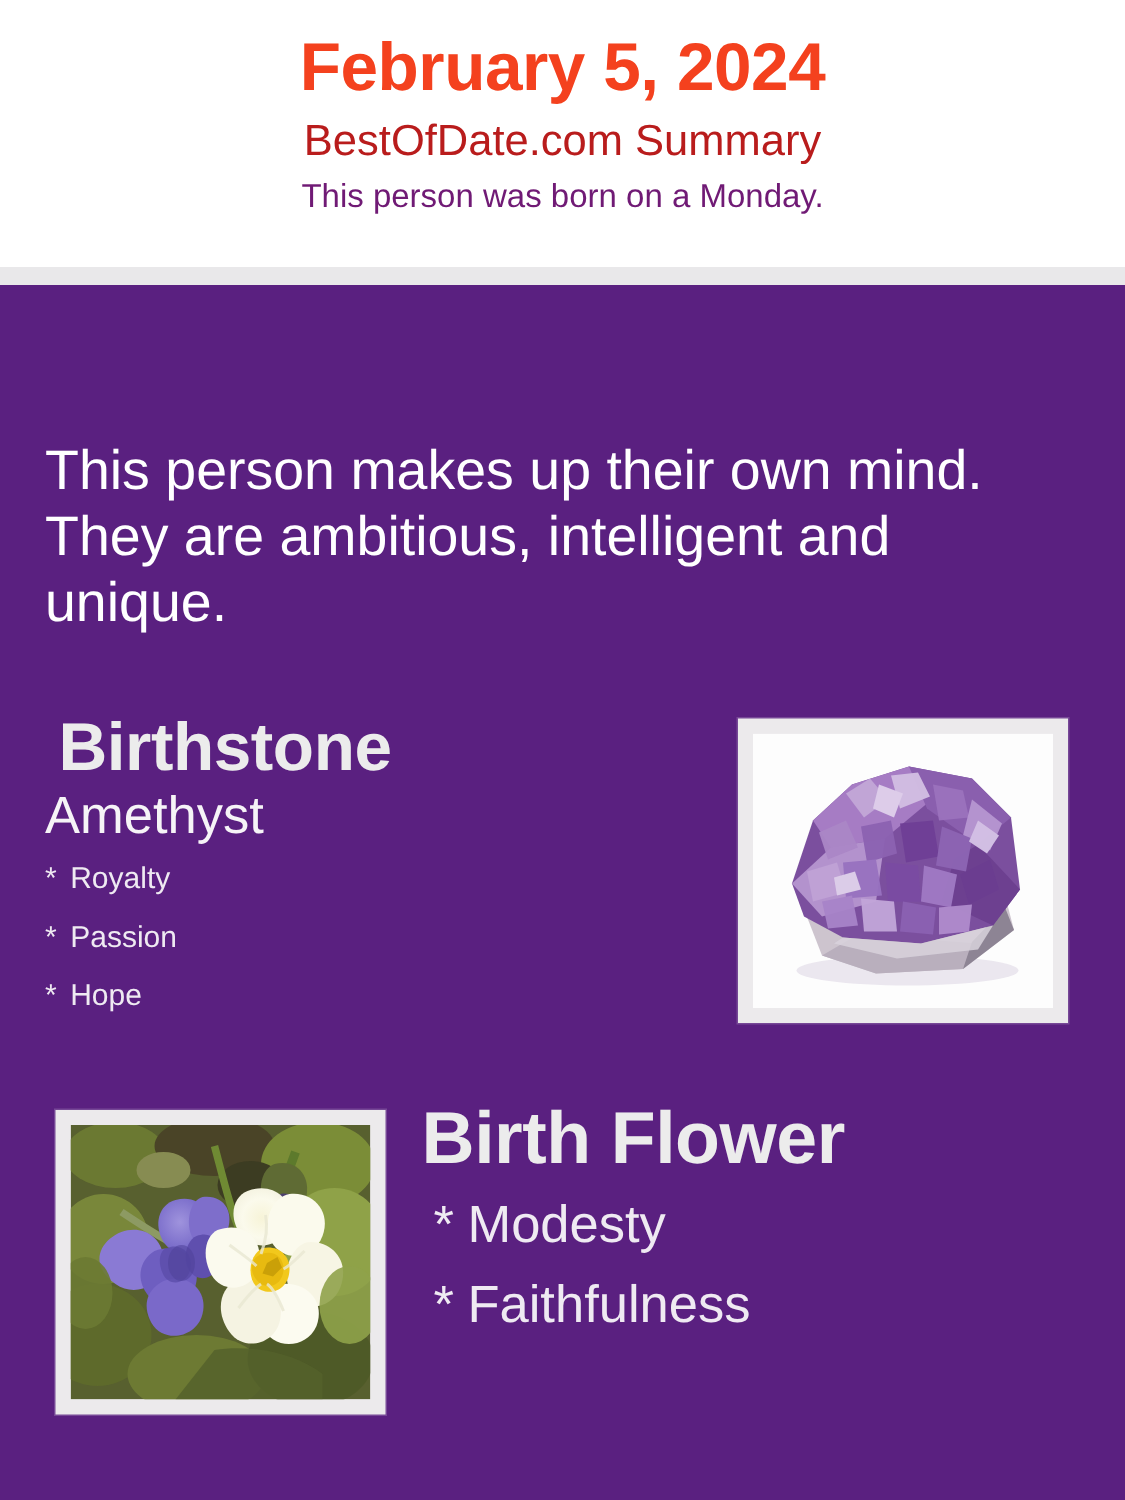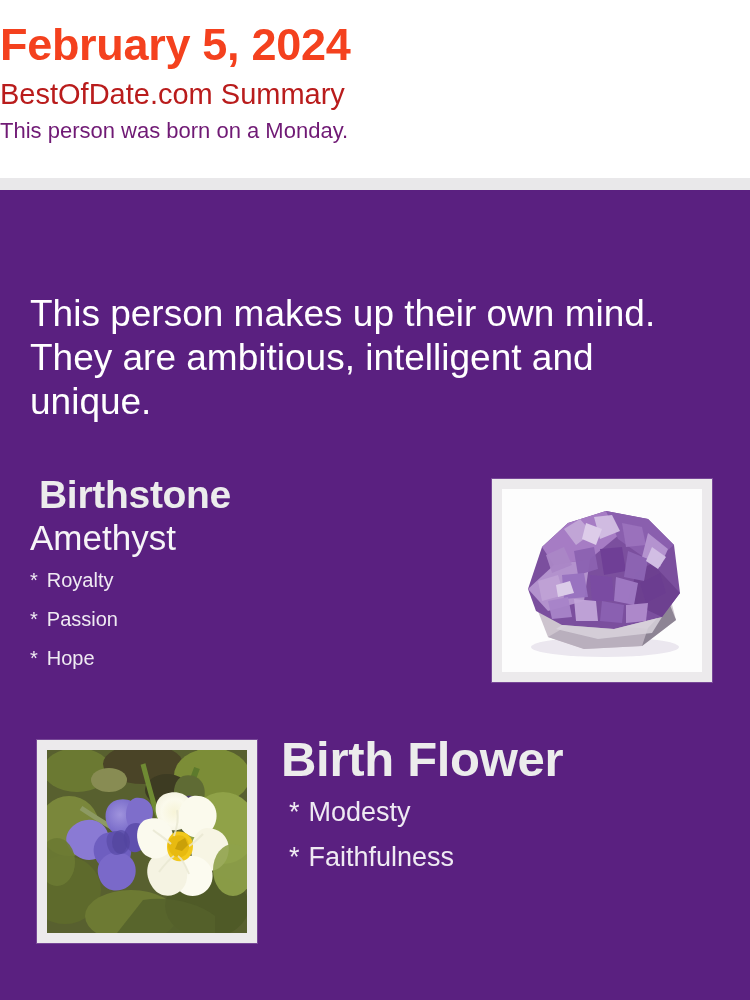--- a/index.html
+++ b/index.html
@@ -23,21 +23,21 @@
   }
 
   
   .header {
     position: absolute;
     left: 0;
     top: 0;
     width: 750px;
     height: 178px;
     background: #ffffff;
-    text-align: left;
+    text-align: center;
     box-sizing: border-box;
     padding-top: 22px;
   }
   .header-date {
     font-size: 45px;
     font-weight: bold;
     color: #f4411e;
     line-height: 1.04;
     letter-spacing: -0.3px;
     white-space: nowrap;
@@ -100,21 +100,21 @@
   }
 
   
   .birthstone-block {
     position: absolute;
     left: 30px;
     top: 285px;
     width: 440px;
   }
   .section-title {
-    font-size: 39px;
+    font-size: 45px;
     font-weight: bold;
     color: #ececec;
     line-height: 1.02;
     letter-spacing: -0.3px;
   }
   .birthstone-block .section-title { padding-left: 9px; }
   .section-sub {
     font-size: 35px;
     font-weight: normal;
     color: #f6f4f7;
@@ -149,21 +149,21 @@
   }
   .flower-block .section-sub {
     font-size: 40px;
     margin-top: 1px;
   }
   .flower-block .trait-list {
     margin-top: 14px;
     padding-left: 8px;
   }
   .flower-block .trait-item {
-    font-size: 27px;
+    font-size: 35px;
     margin-bottom: 18px;
   }
 
   
   .img-frame {
     position: absolute;
     background: #eceaec;
     padding: 10px;
     box-sizing: border-box;
     box-shadow: 0 0 0 1px rgba(255,255,255,0.18);

